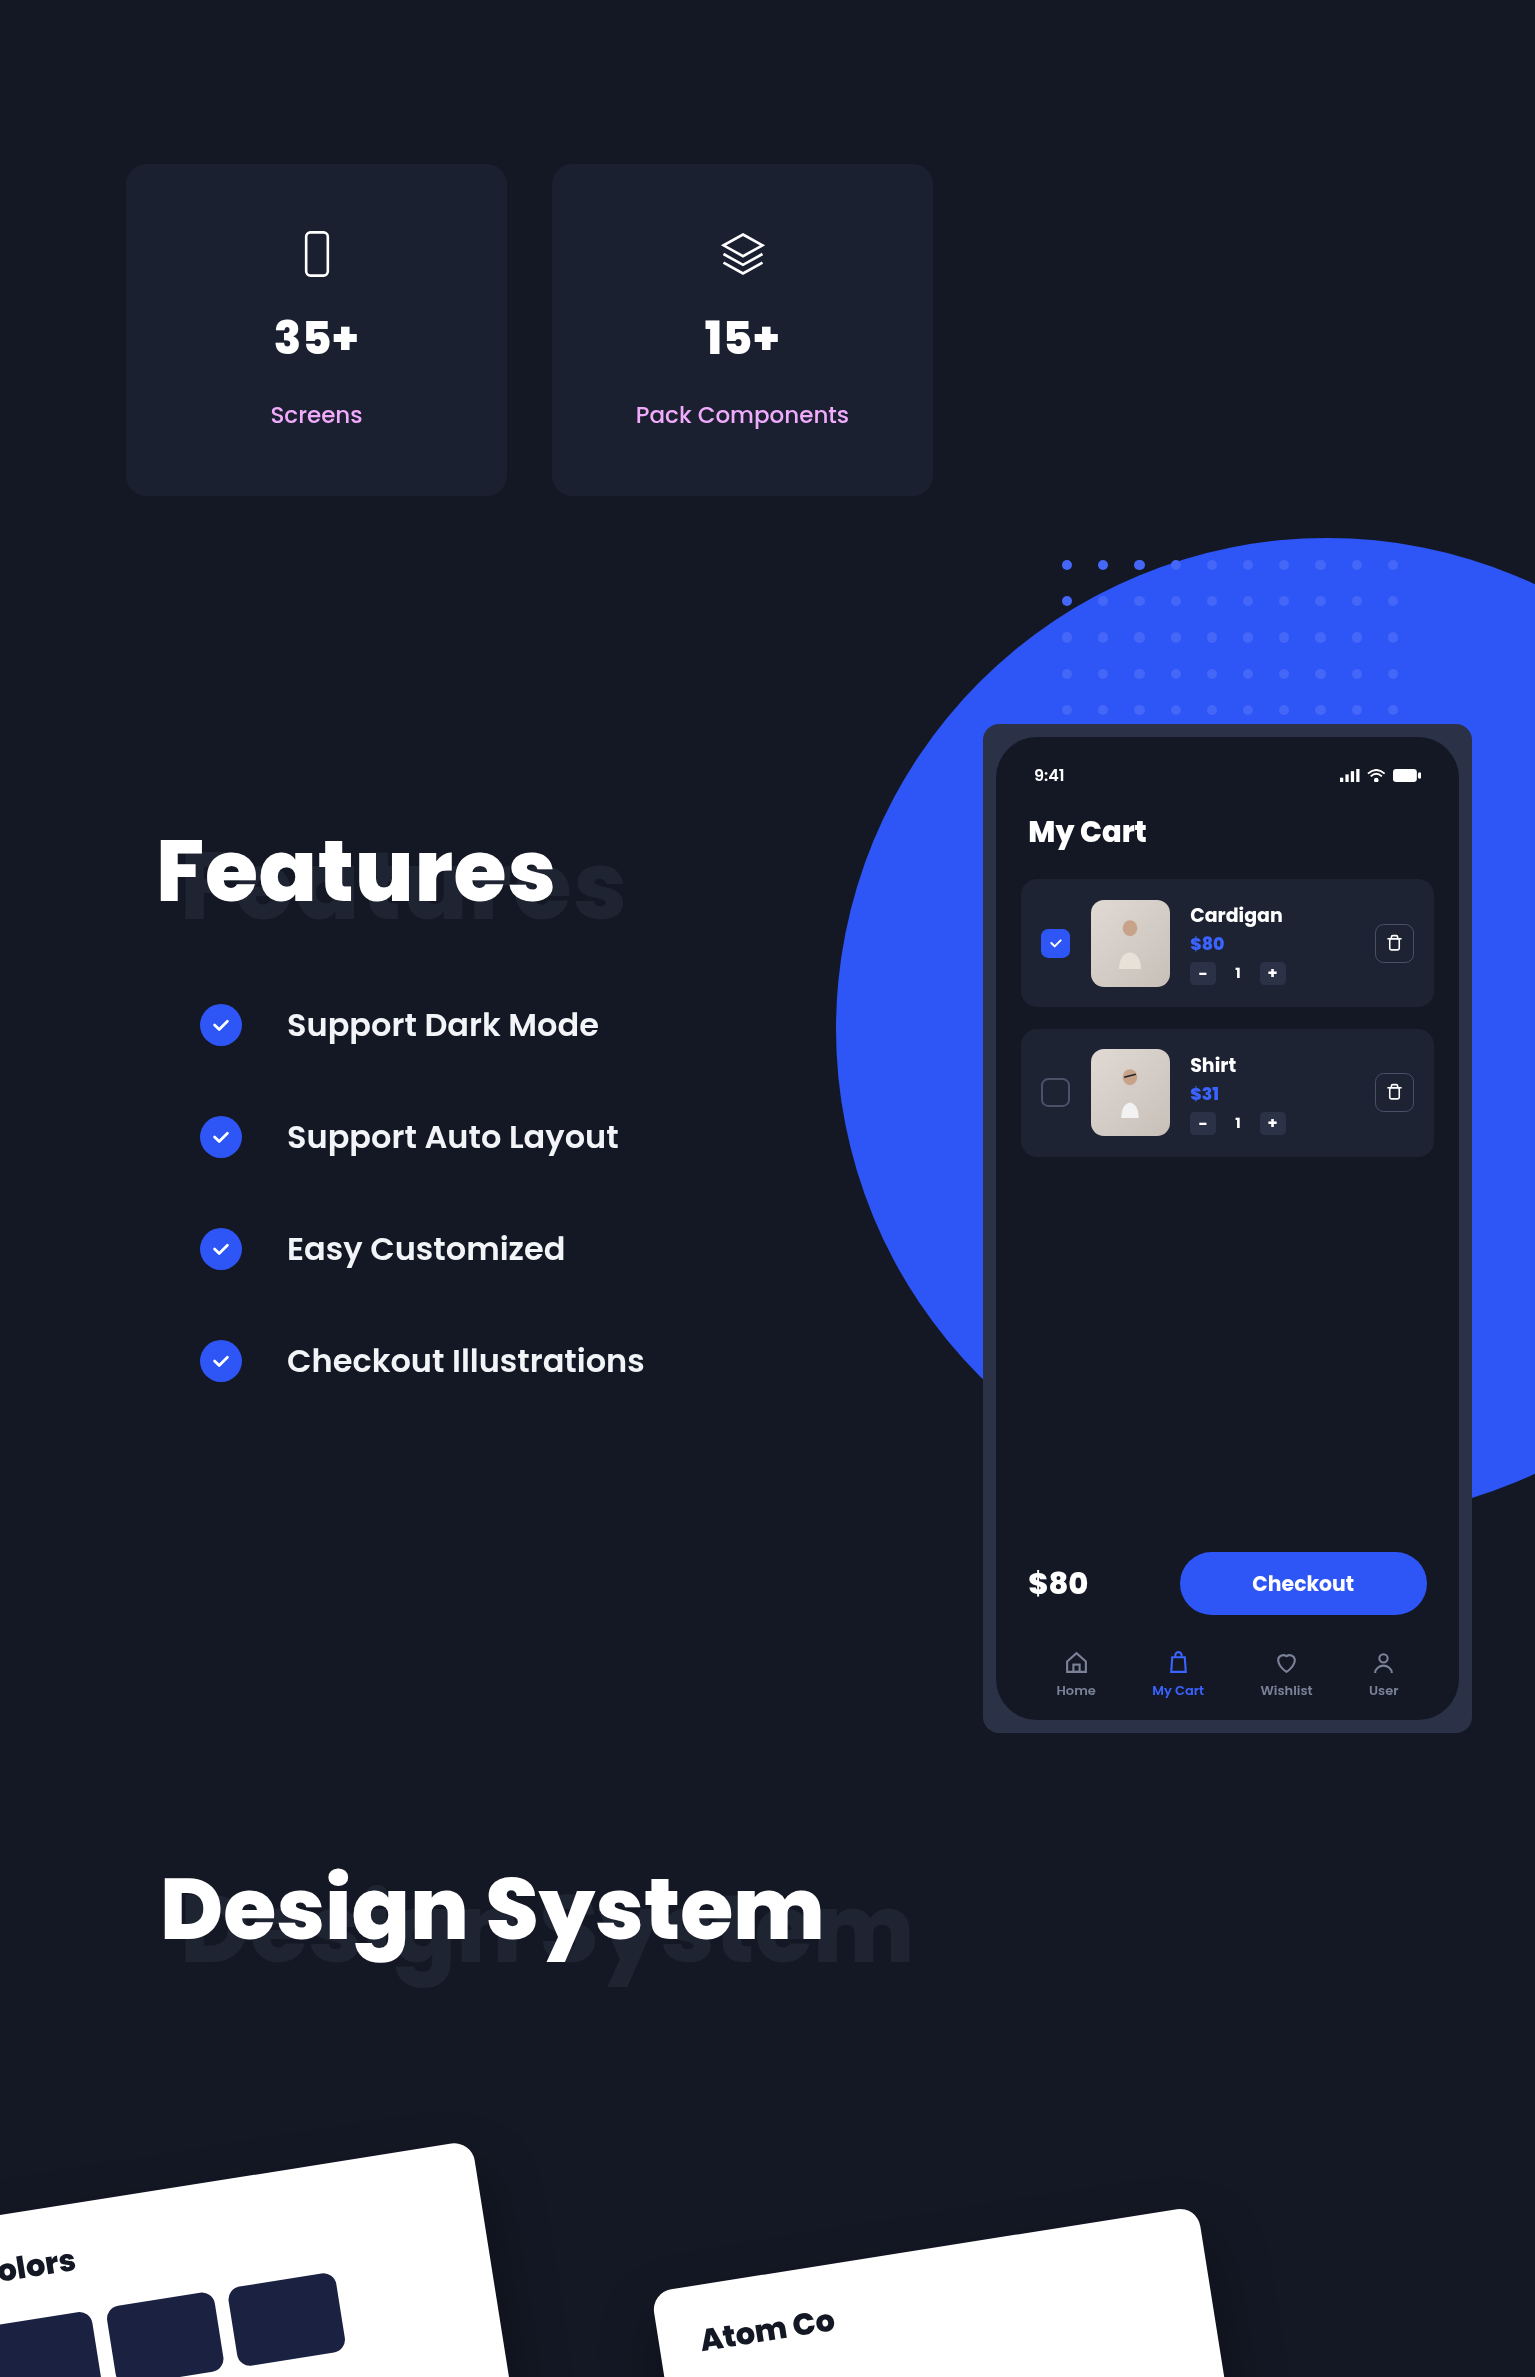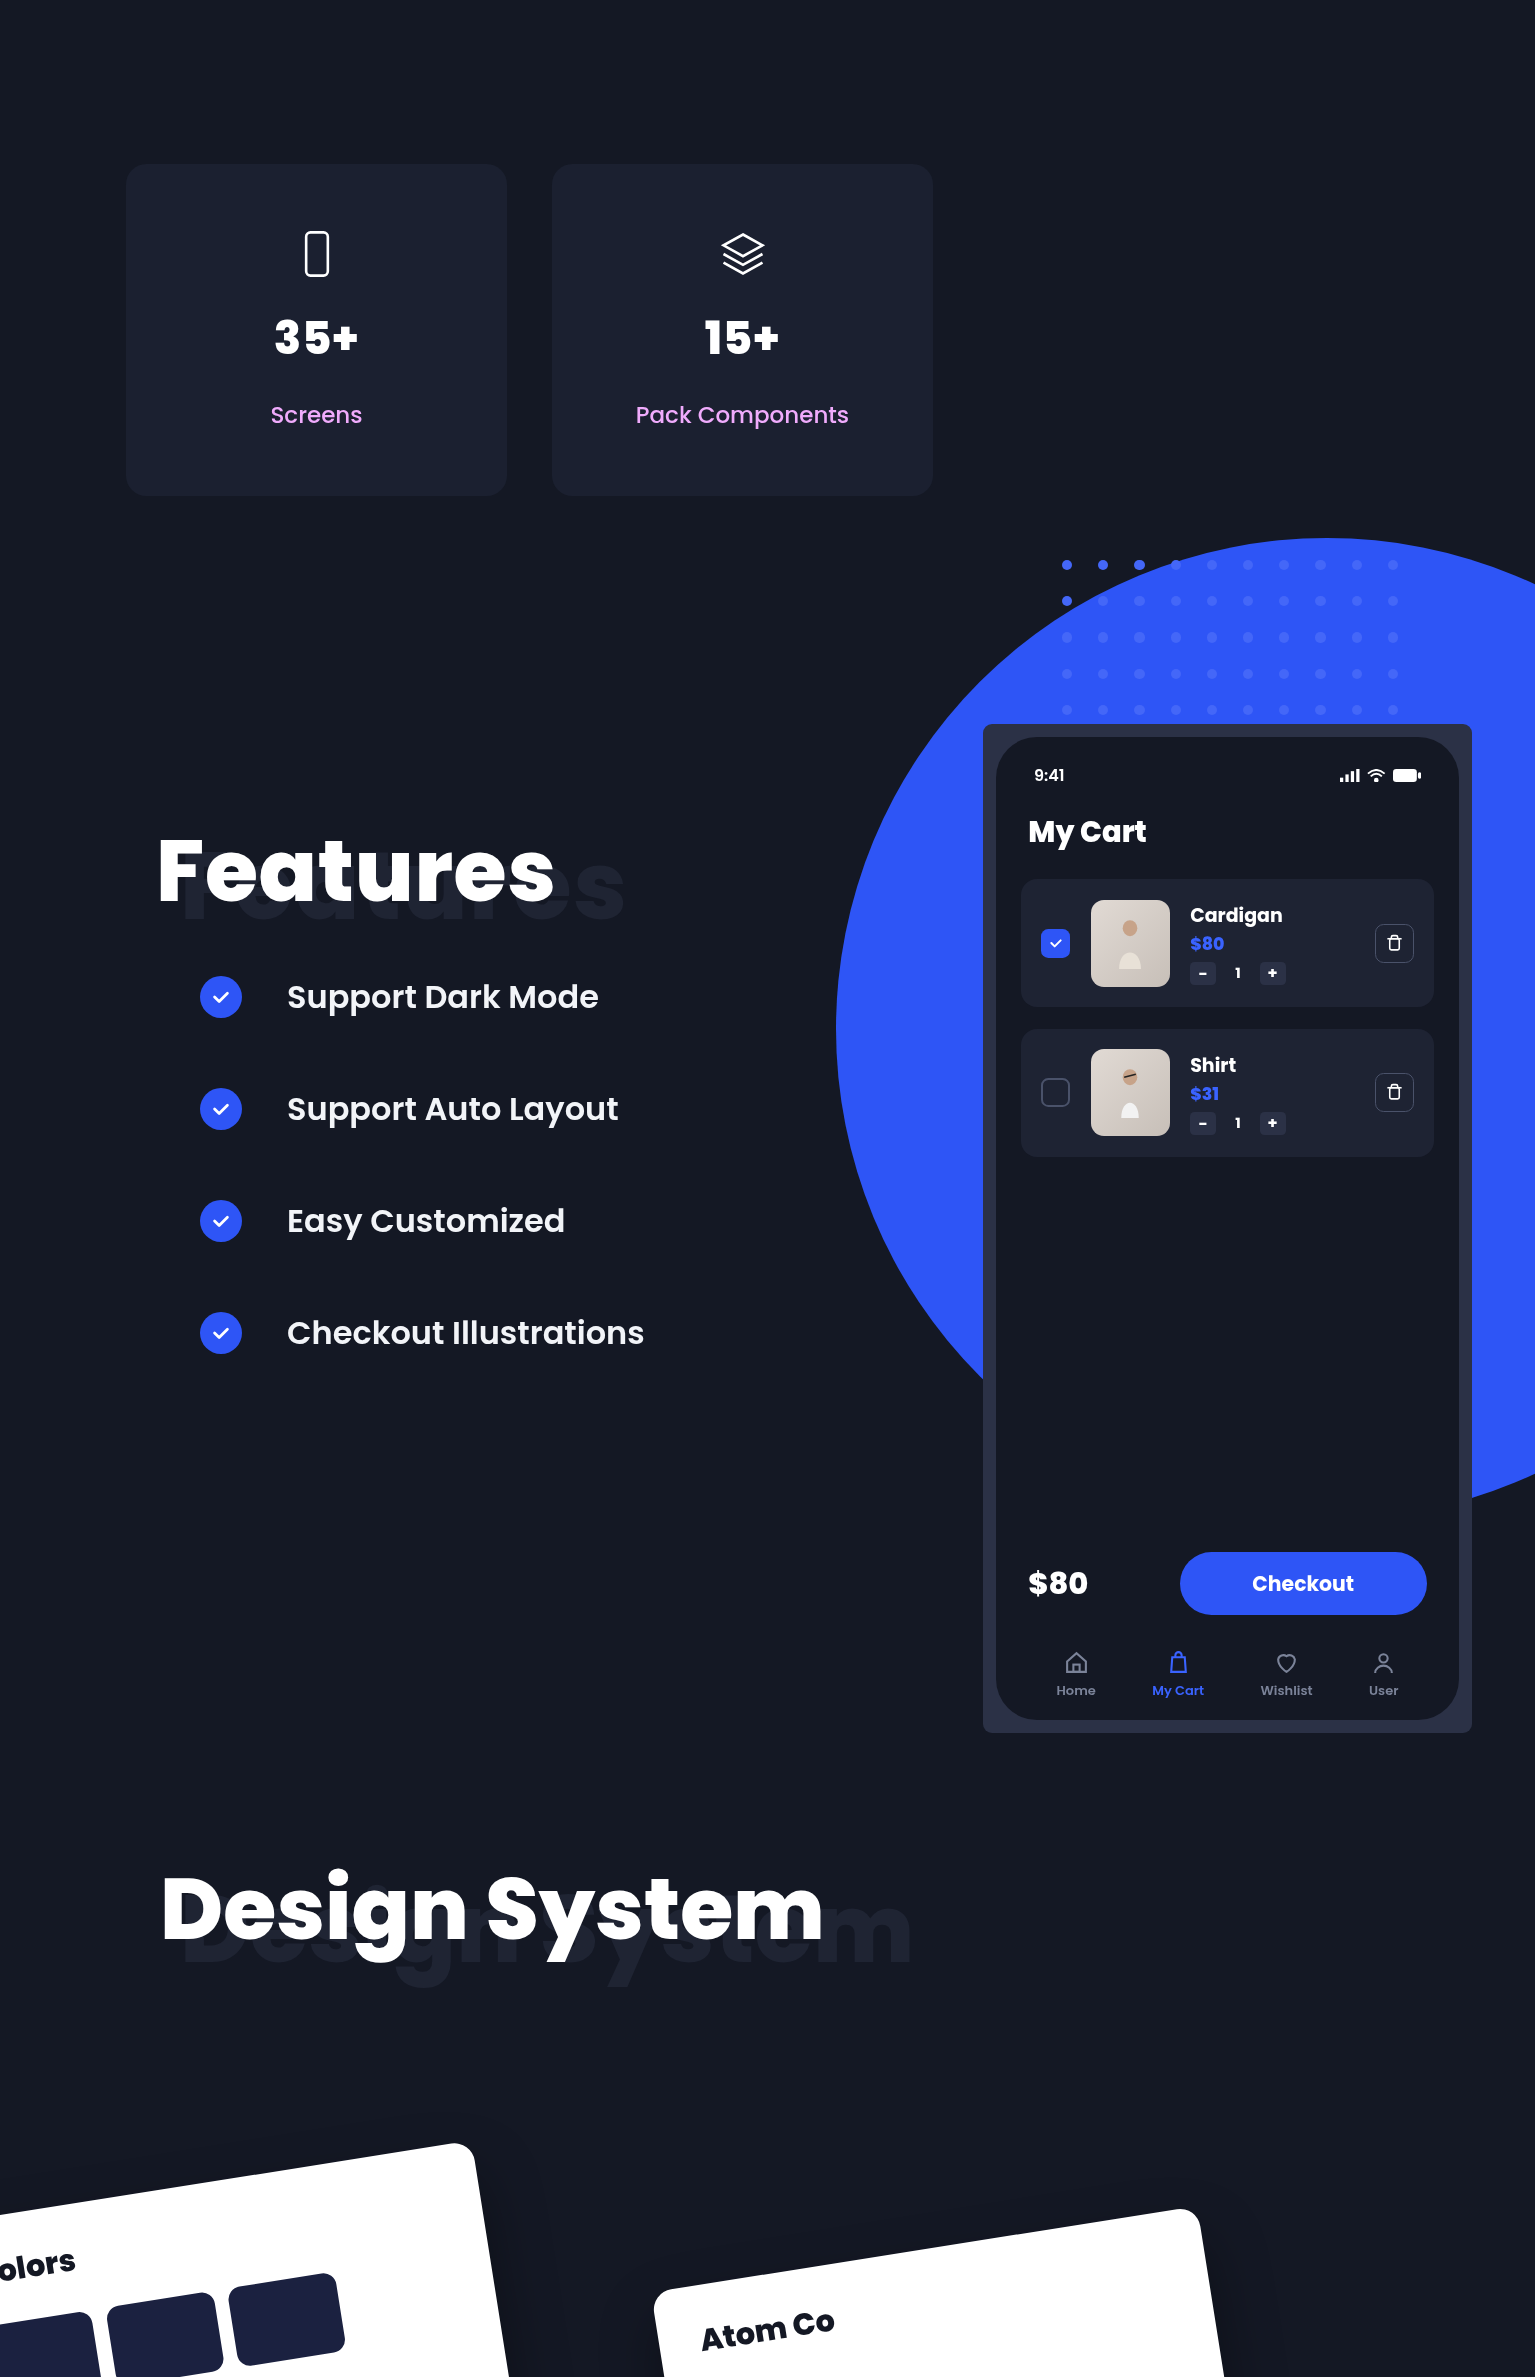--- a/index.html
+++ b/index.html
@@ -88,21 +88,21 @@
     z-index: 0;
   }
   .features-heading {
     font-size: 86px;
     font-weight: 800;
     letter-spacing: 0.7px;
     position: relative;
     z-index: 2;
   }
   .feature-list {
-    margin-top: 37px;
+    margin-top: 65px;
     display: flex;
     flex-direction: column;
     gap: 64px;
     padding-left: 44px;
   }
   .feature-item {
     display: flex;
     align-items: center;
     gap: 45px;
   }
@@ -120,21 +120,21 @@
     color: #F2F4F8;
   }
 
   
   .phone {
     position: absolute;
     left: 983px;
     top: 724px;
     width: 489px;
     height: 1009px;
-    border-radius: 9px;
+    border-radius: 16px;
     background: #2B3146;
     padding: 13px;
     z-index: 3;
   }
   .screen {
     width: 100%;
     height: 100%;
     background: #141824;
     border-radius: 41px;
     padding: 26px 25px 0 25px;

